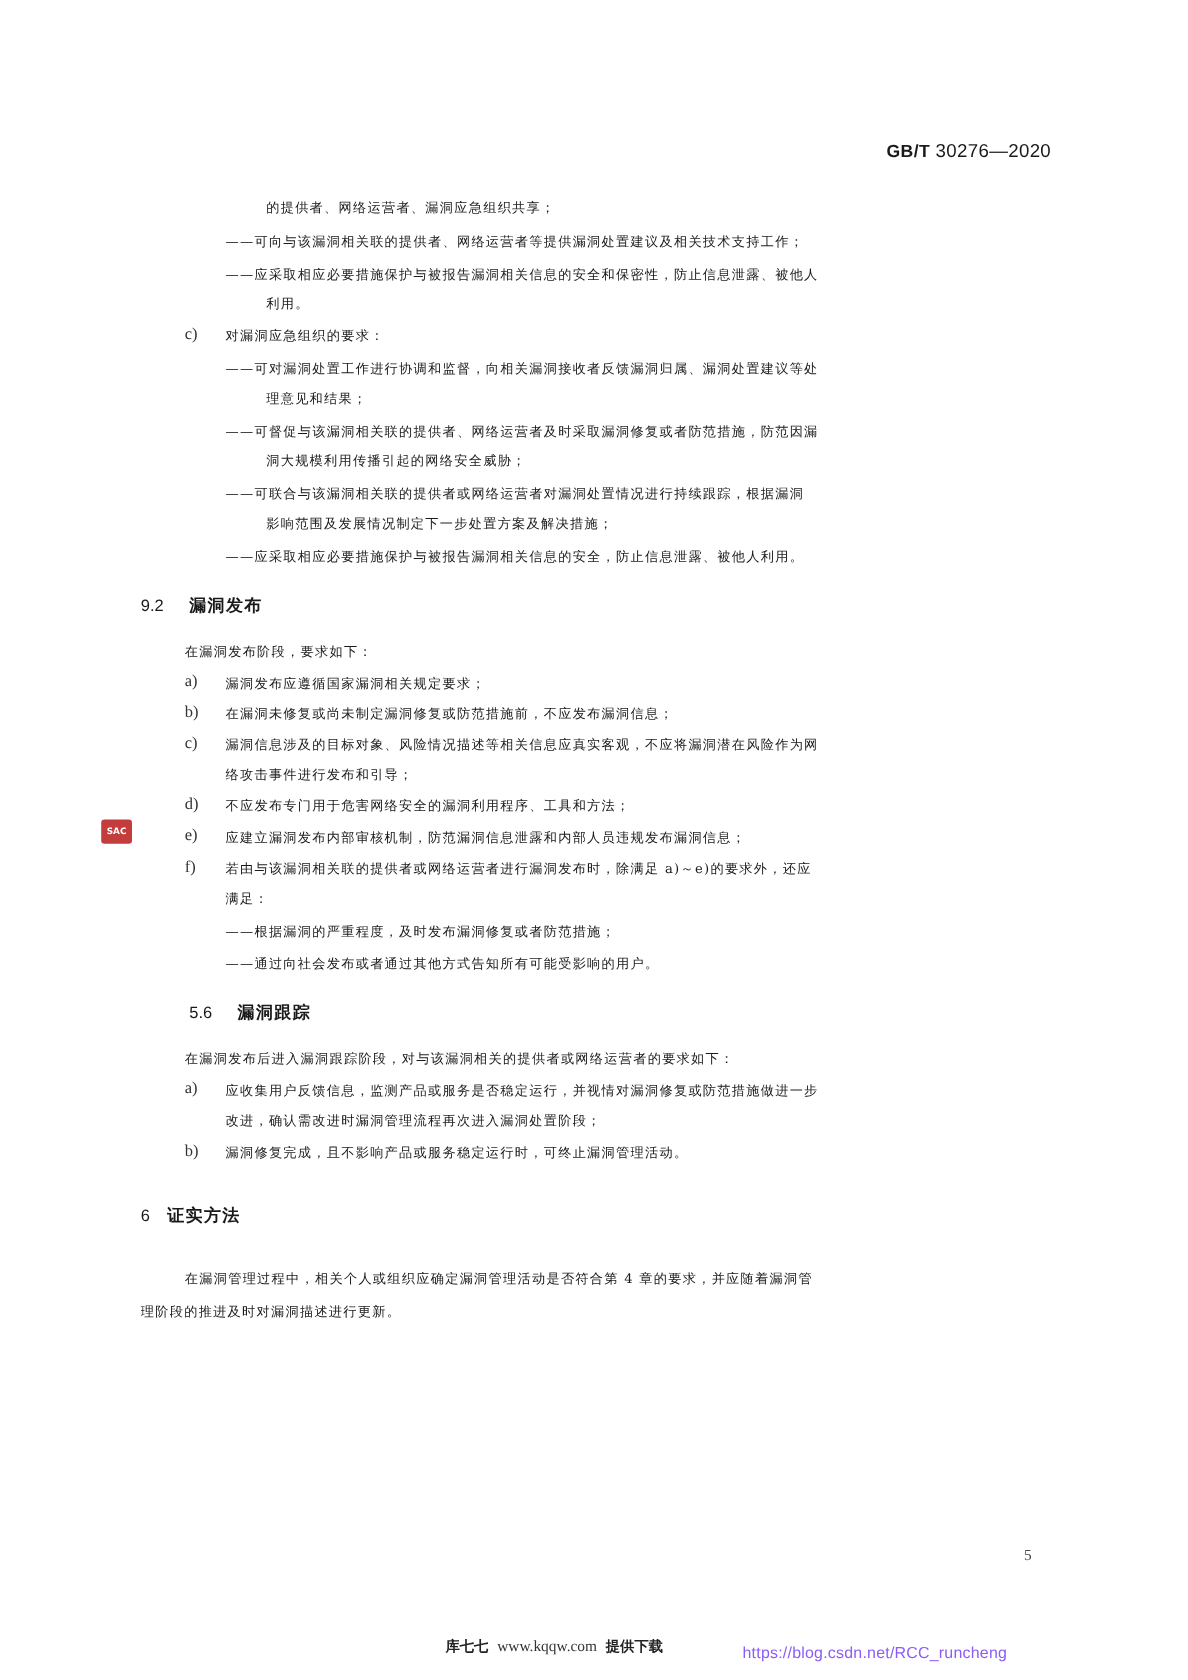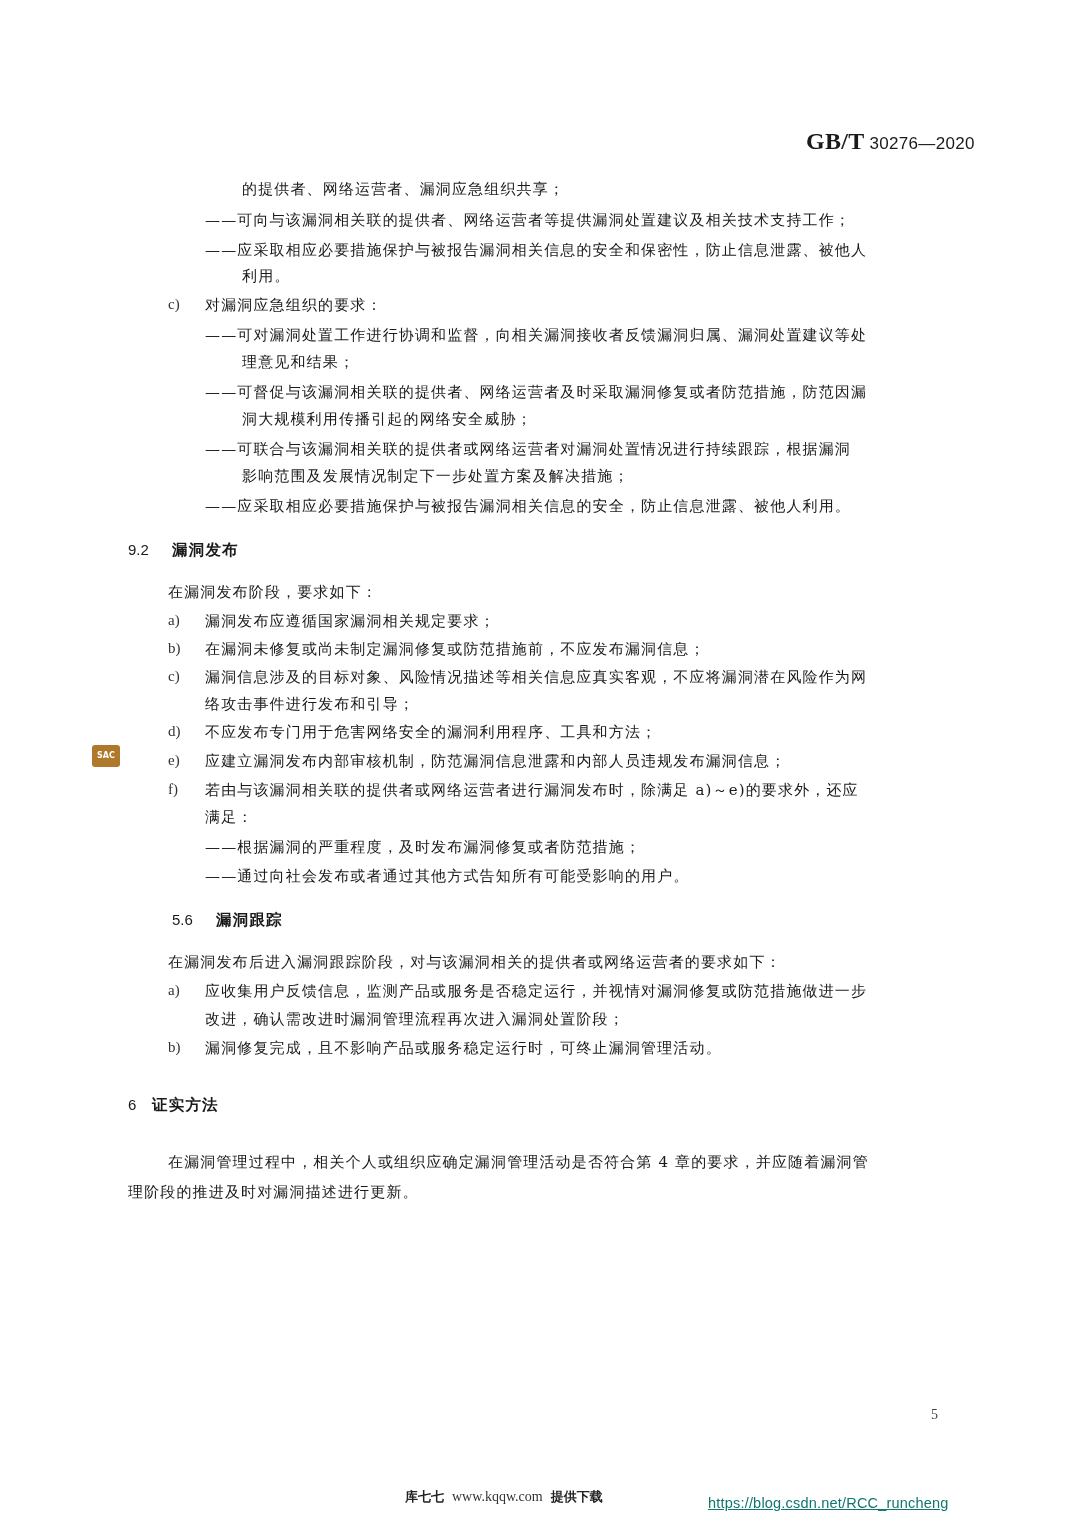--- a/index.html
+++ b/index.html
@@ -4,31 +4,31 @@
   <style>
     html, body { margin: 0; padding: 0; }
     body {
       width: 1080px; height: 1527px; background: #ffffff;
       position: relative; overflow: hidden;
       font-family: "DejaVu Serif", "Liberation Serif", serif;
       color: #1a1a1a;
     }
     .abs { position: absolute; white-space: nowrap; }
     .std-code { left: 806px; top: 128px; font-size: 17px; font-family: "Liberation Sans", "DejaVu Sans", sans-serif; letter-spacing: 0.3px; }
-    .std-code b { font-family: Liberation Serif, serif; font-weight: bold; font-size: 24px; }
-    .line { font-size: 15px; letter-spacing: 1.15px; line-height: 20px; }
+    .std-code b { font-family: Liberation Sans, sans-serif; font-weight: bold; font-size: 16px; }
+    .line { font-size: 12px; letter-spacing: 1.15px; line-height: 20px; }
     .heading { font-family: "DejaVu Sans", "Liberation Sans", sans-serif; font-size: 15.5px; font-weight: bold; letter-spacing: 1.2px; }
     .heading .num { font-family: "Liberation Sans", sans-serif; font-weight: normal; font-size: 15px; letter-spacing: 0; display: inline-block; }
     .marker { font-family: "Liberation Serif", serif; font-size: 15px; color: #333; }
     .page-num { left: 931px; top: 1407px; font-size: 14px; color: #444; font-family: "Liberation Serif", serif; }
     .footer { left: 405px; top: 1488px; font-size: 13px; color: #222; }
     .footer .site { font-family: "Liberation Serif", serif; font-size: 14px; margin: 0 8px; color: #333; }
     .footer .bold { font-weight: bold; font-family: "DejaVu Sans", sans-serif; }
-    .watermark { left: 708px; top: 1495px; font-size: 14.5px; color: #0f766e; font-family: "Liberation Sans", sans-serif; letter-spacing: 0.2px; text-decoration: underline; }
-    .side-logo { left: 92px; top: 745px; width: 28px; height: 22px; background: #a16207; border-radius: 3px; color: #ffffff; font-size: 8px; font-weight: bold; font-family: "DejaVu Sans", sans-serif; text-align: center; line-height: 22px; opacity: 0.85; }
+    .watermark { left: 675px; top: 1495px; font-size: 14.5px; color: #8b5cf6; font-family: "Liberation Sans", sans-serif; letter-spacing: 0.2px; }
+    .side-logo { left: 92px; top: 745px; width: 28px; height: 22px; background: #b91c1c; border-radius: 3px; color: #ffffff; font-size: 8px; font-weight: bold; font-family: "DejaVu Sans", sans-serif; text-align: center; line-height: 22px; opacity: 0.85; }
   </style>
 </head>
 <body>
 
 <div class="abs std-code">
   <b>GB/T</b>
   <span>30276—2020</span>
 </div>
 
 <div class="abs line" style="left:242px; top:179px;">的提供者、网络运营者、漏洞应急组织共享；</div>

